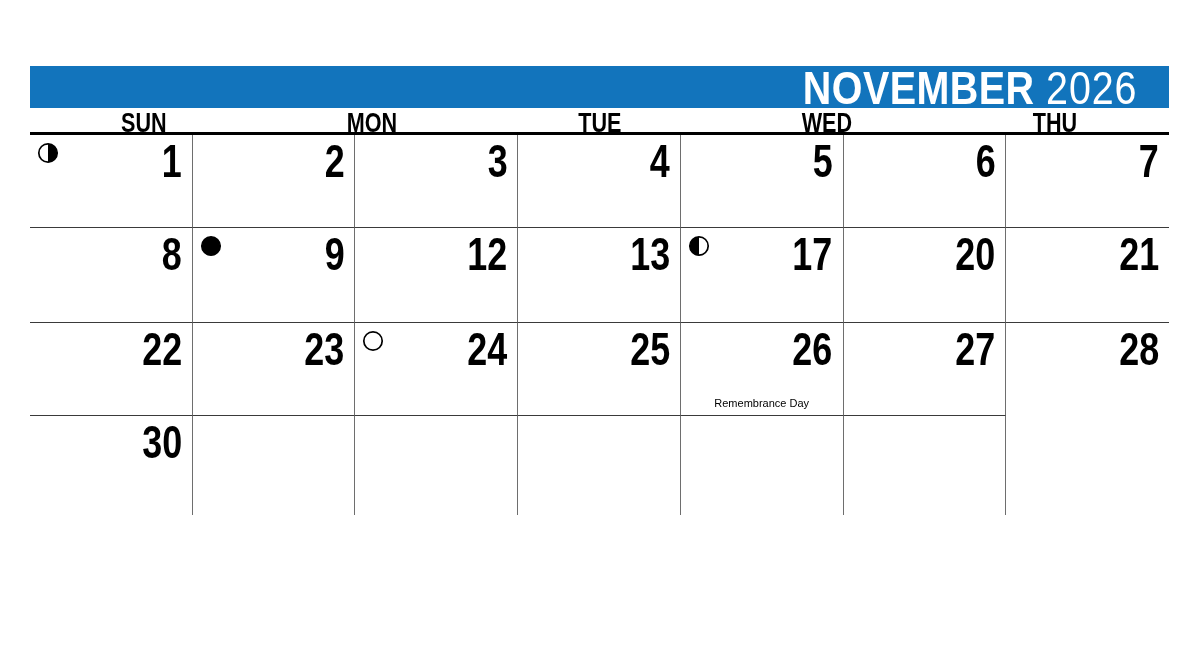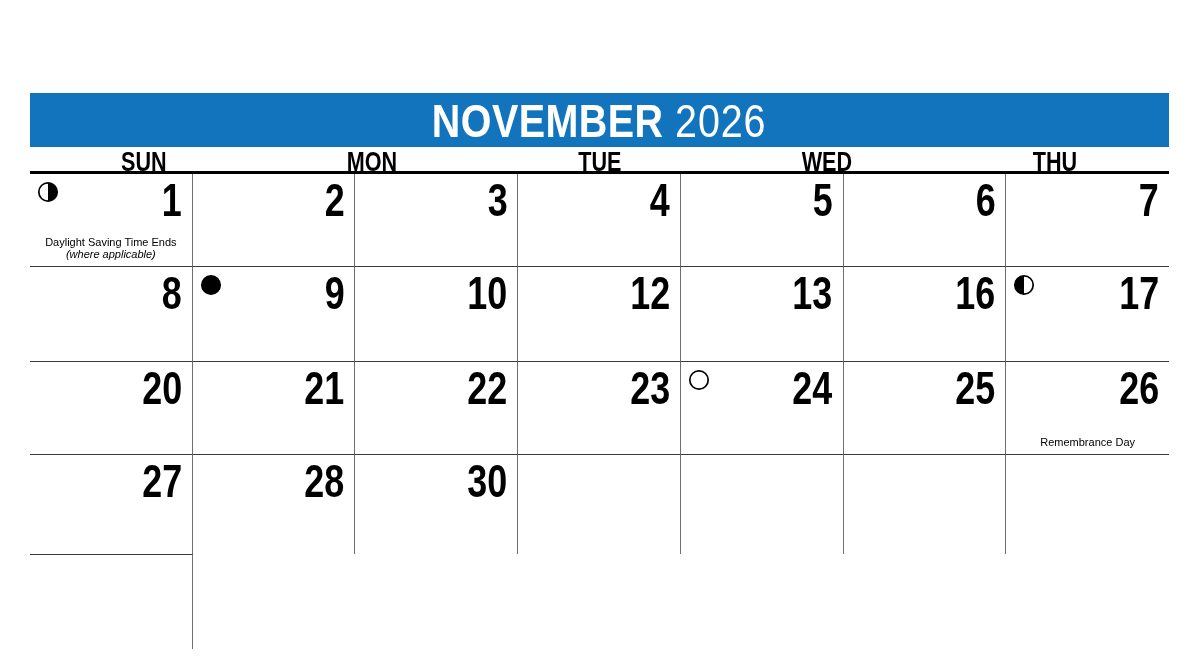--- a/index.html
+++ b/index.html
@@ -5,22 +5,22 @@
   html,body{margin:0;padding:0;background:#fff;}
   body{
     width:1200px;height:667px;overflow:hidden;
     font-family:"Liberation Sans",sans-serif;color:#000;
     -webkit-font-smoothing:antialiased;
   }
   .page{width:1139px;margin-left:30px;padding-top:66px;}
 
   
   .title-bar{
-    height:54px;background:var(--header-bg,#1274BC);
-    display:flex;align-items:center;justify-content:center;margin-top:27px;
+    height:42px;background:var(--header-bg,#1274BC);
+    display:flex;align-items:center;justify-content:flex-end;
   }
   .title-inner{
     display:flex;align-items:baseline;gap:14px;
     transform:scaleX(0.84);transform-origin:center;
     color:var(--header-text,#fff);font-size:47px;line-height:1;white-space:nowrap;
   }
   .title-month{font-weight:700;letter-spacing:0.5px;}
   .title-year{font-weight:400;letter-spacing:1px;}
 
   
@@ -77,24 +77,20 @@
       <div class="dow">SAT</div>
     </div>
 
   <div class="grid" id="grid">
       <div class="cell">
         <span class="moon"><svg viewBox="0 0 22 22" width="22" height="22">
             <circle cx="11" cy="11" r="9.2" fill="#fff" stroke="#000" stroke-width="1.7"></circle>
             <path d="M11 1.8 A9.2 9.2 0 0 1 11 20.2 Z" fill="#000"></path>
           </svg></span>
         <span class="num">1</span>
-        <div class="notes">
-          <div>Daylight Saving Time Ends</div>
-          <div class="it">(where applicable)</div>
-        </div>
       </div>
       <div class="cell">
         <span class="num">2</span>
       </div>
       <div class="cell">
         <span class="num">3</span>
       </div>
       <div class="cell">
         <span class="num">4</span>
       </div>
@@ -110,30 +106,24 @@
       <div class="cell">
         <span class="num">8</span>
       </div>
       <div class="cell">
         <span class="moon"><svg viewBox="0 0 22 22" width="22" height="22">
             <circle cx="11" cy="11" r="9.2" fill="#000" stroke="#000" stroke-width="1.7"></circle>
           </svg></span>
         <span class="num">9</span>
       </div>
       <div class="cell">
-        <span class="num">10</span>
-      </div>
-      <div class="cell">
         <span class="num">12</span>
       </div>
       <div class="cell">
         <span class="num">13</span>
-      </div>
-      <div class="cell">
-        <span class="num">16</span>
       </div>
       <div class="cell">
         <span class="moon"><svg viewBox="0 0 22 22" width="22" height="22">
             <circle cx="11" cy="11" r="9.2" fill="#fff" stroke="#000" stroke-width="1.7"></circle>
             <path d="M11 1.8 A9.2 9.2 0 0 0 11 20.2 Z" fill="#000"></path>
           </svg></span>
         <span class="num">17</span>
       </div>
       <div class="cell">
         <span class="num">20</span>

